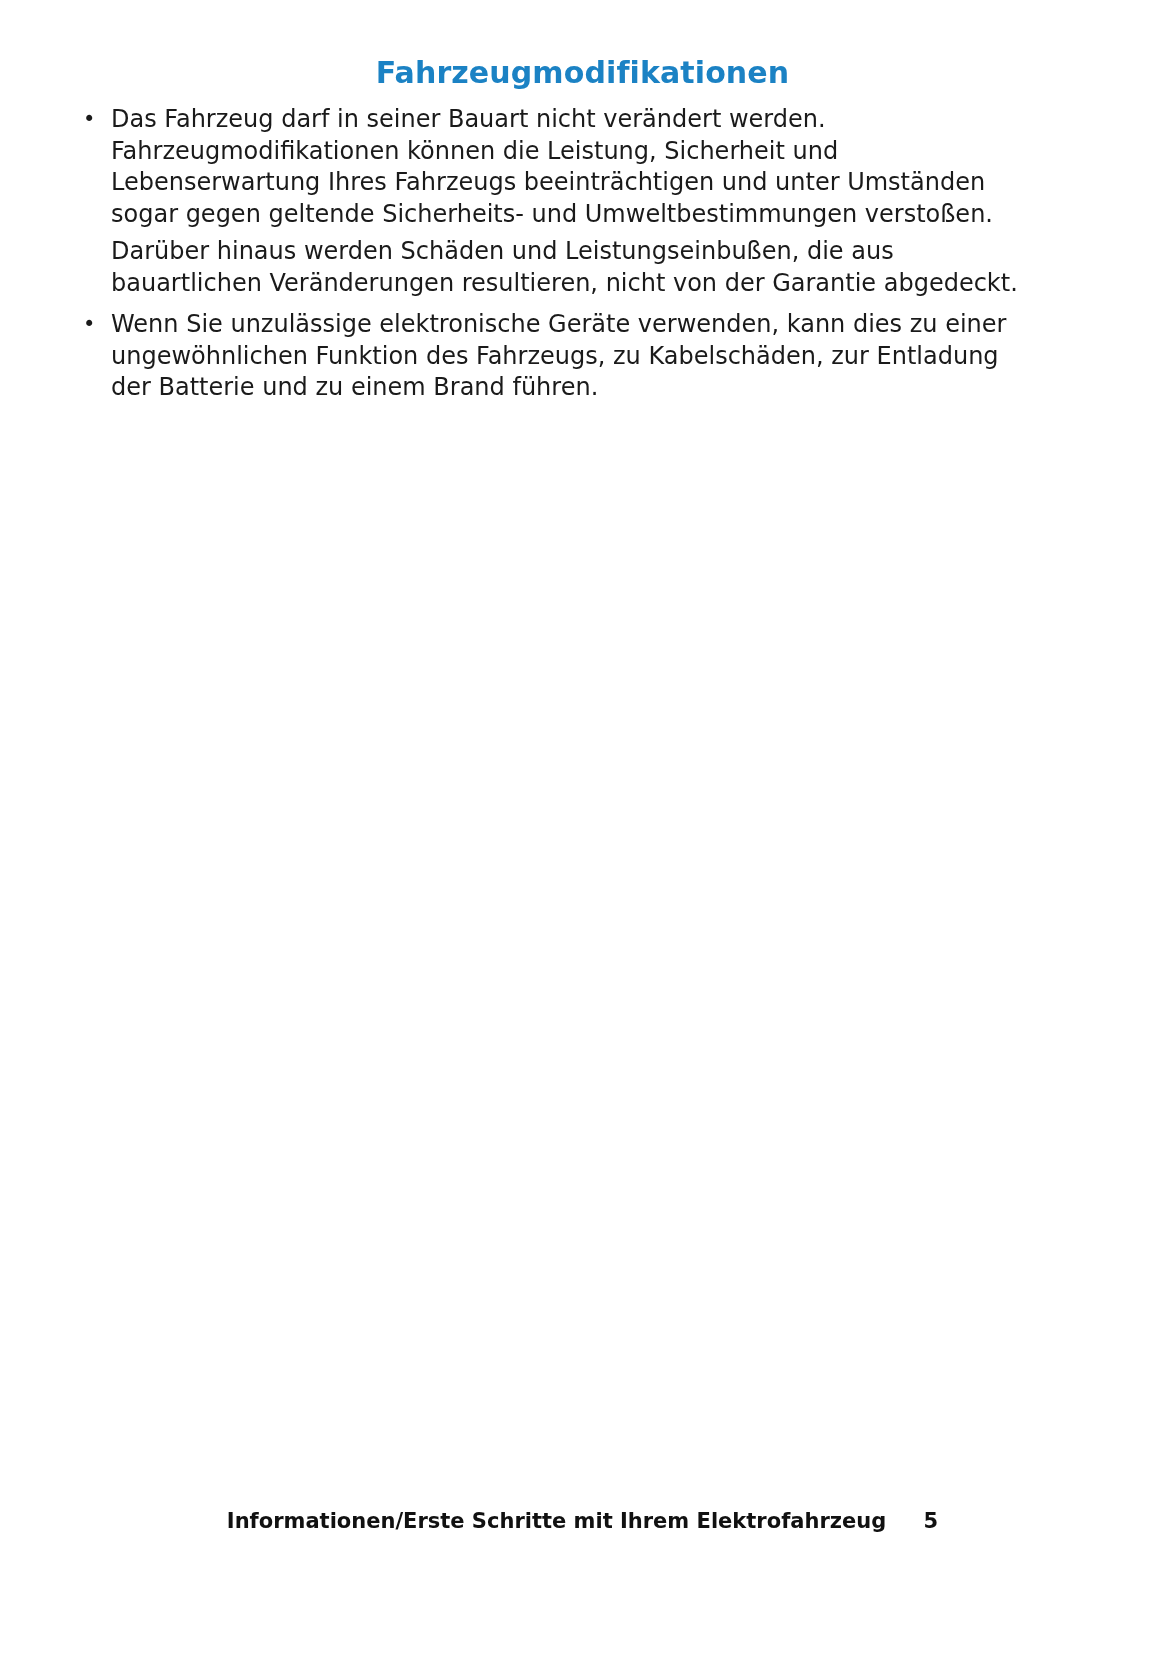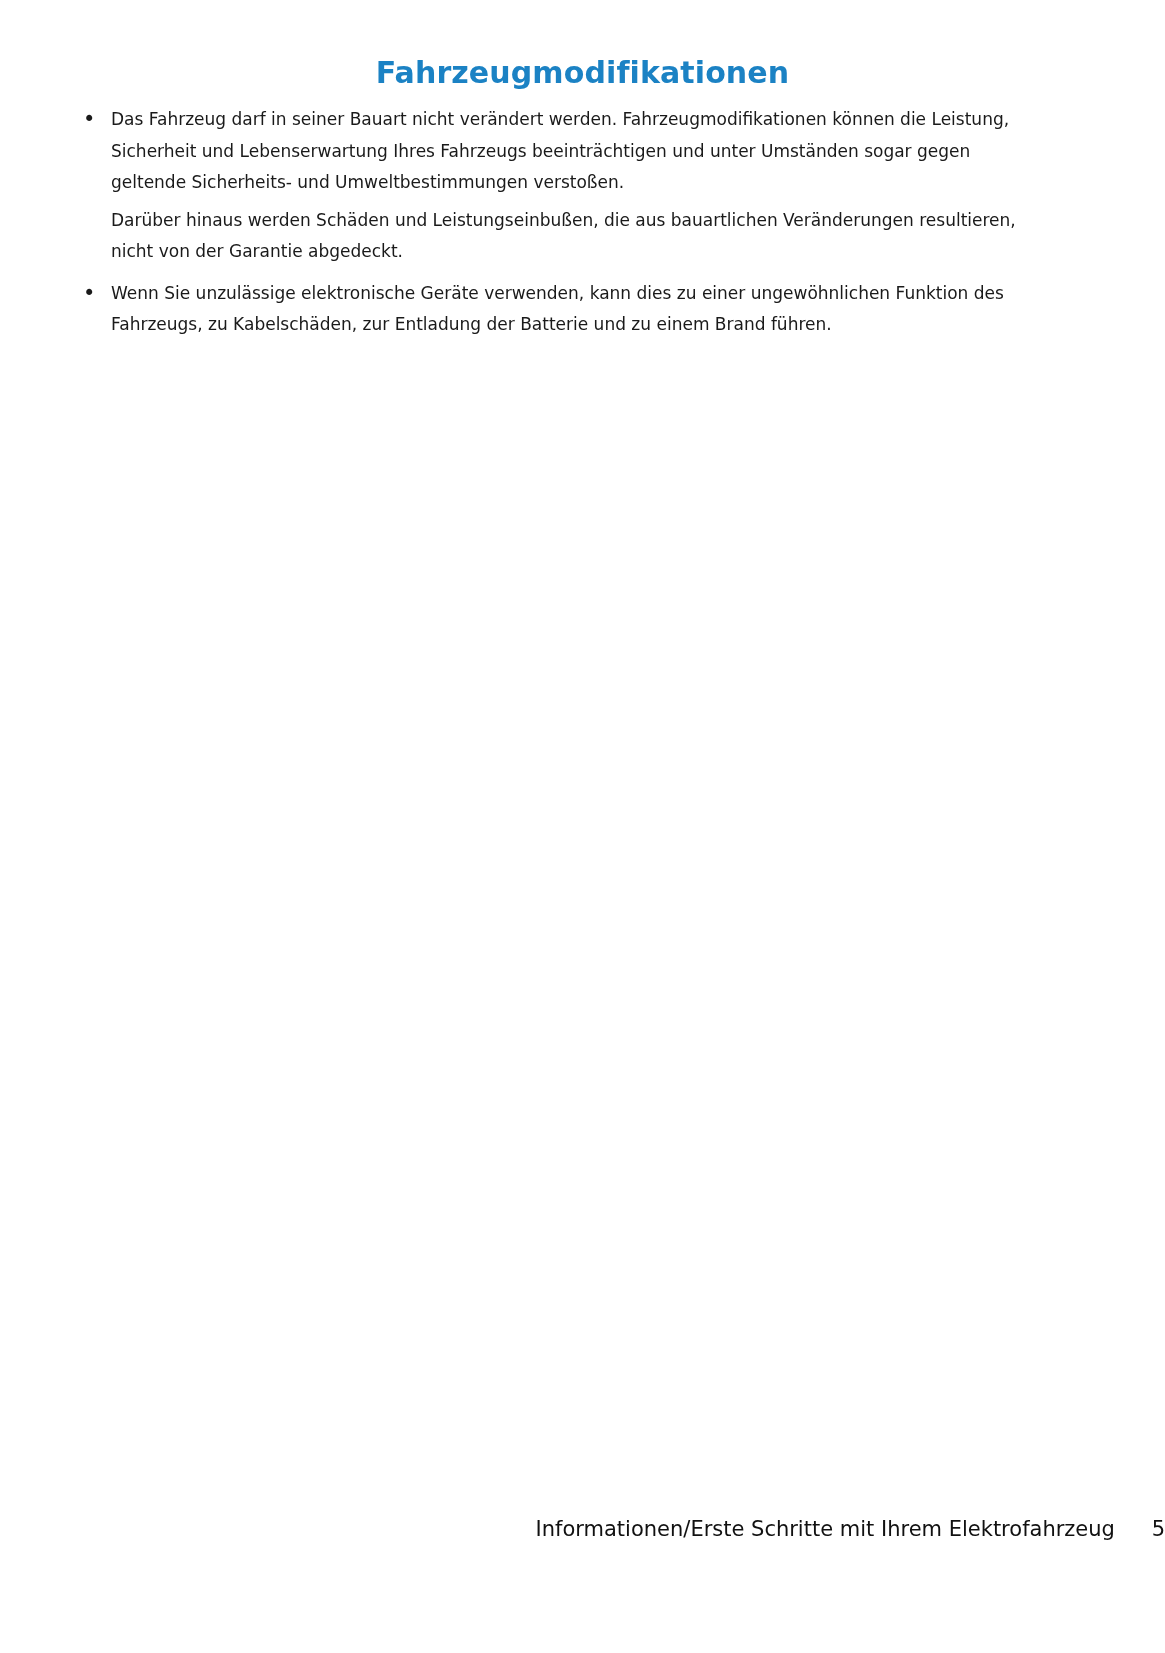--- a/index.html
+++ b/index.html
@@ -45,37 +45,37 @@
   }
   .bullet-mark {
     position: absolute;
     left: 5px;
     top: 0;
     font-size: 21px;
     line-height: 31.5px;
     color: #1a1a1a;
   }
   .para {
-    font-size: 17px;
+    font-size: 24px;
     line-height: 31.5px;
     color: #1a1a1a;
     margin: 0;
     text-align: left;
   }
   .para + .para {
     margin-top: 6px;
   }
   .footer {
     position: absolute;
-    bottom: 112px;
+    bottom: 120px;
     left: 0;
     width: 1165px;
-    text-align: right;
+    text-align: center;
     font-size: 21px;
-    font-weight: normal;
+    font-weight: bold;
     color: #111111;
   }
   .footer-label {
     display: inline-block;
   }
   .footer-page {
     display: inline-block;
     margin-left: 30px;
   }
 </style>

